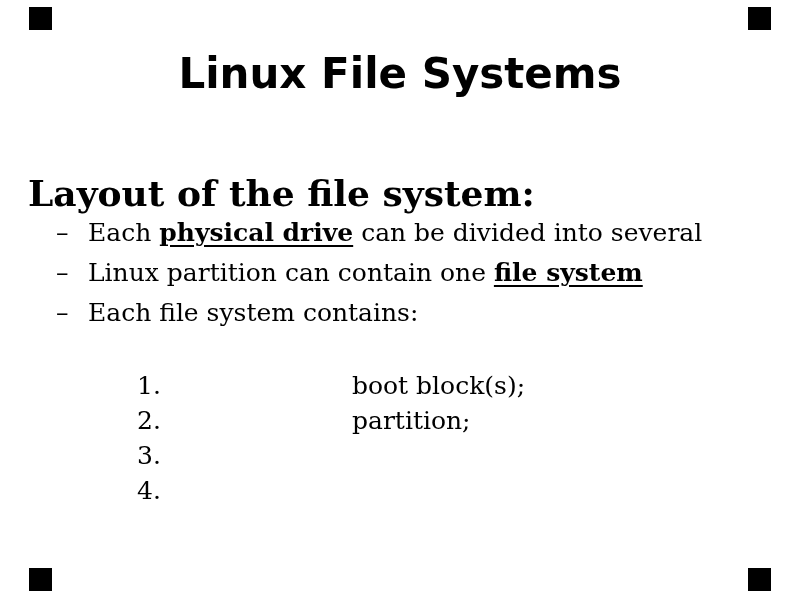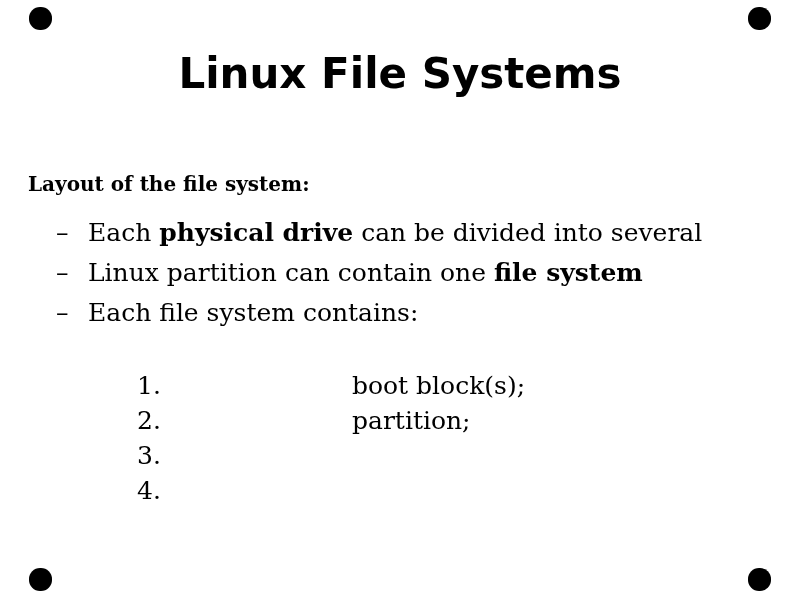--- a/index.html
+++ b/index.html
@@ -1,15 +1,15 @@
 <!DOCTYPE html>
 <html><head>
 <meta charset="utf-8">
 <style>
-  * { box-sizing: border-box; border-radius: 11px; }
+  * { box-sizing: border-box; }
   html, body { margin: 0; padding: 0; background: #ffffff; }
 
   .slide {
     position: relative;
     width: 800px;
     height: 600px;
     background: #ffffff;
     color: #000000;
     font-family: "DejaVu Serif", serif;
     overflow: hidden;
@@ -38,39 +38,40 @@
     font-weight: bold;
     font-size: 42px;
     line-height: 1.25;
     color: #000000;
   }
 
   .heading {
     position: absolute;
     left: 28px;
     top: 172px;
-    font-size: 20px;
+    font-size: 36px;
     font-weight: bold;
     line-height: 1.2;
   }
 
   .bullets {
     position: absolute;
     left: 56px;
     top: 216px;
     width: 680px;
     font-size: 25px;
     line-height: 34px;
   }
   .bullet { display: flex; margin-bottom: 6px; }
   .marker { width: 32px; flex: none; }
   .btext  { flex: 1; }
 
   .emph {
     font-weight: bold;
+    text-decoration: underline;
     text-decoration-thickness: 2px;
     text-underline-offset: 4px;
     margin-top: 24px;
   }
 
   .numlist {
     position: absolute;
     left: 137px;
     top: 368px;
     margin: 0;

